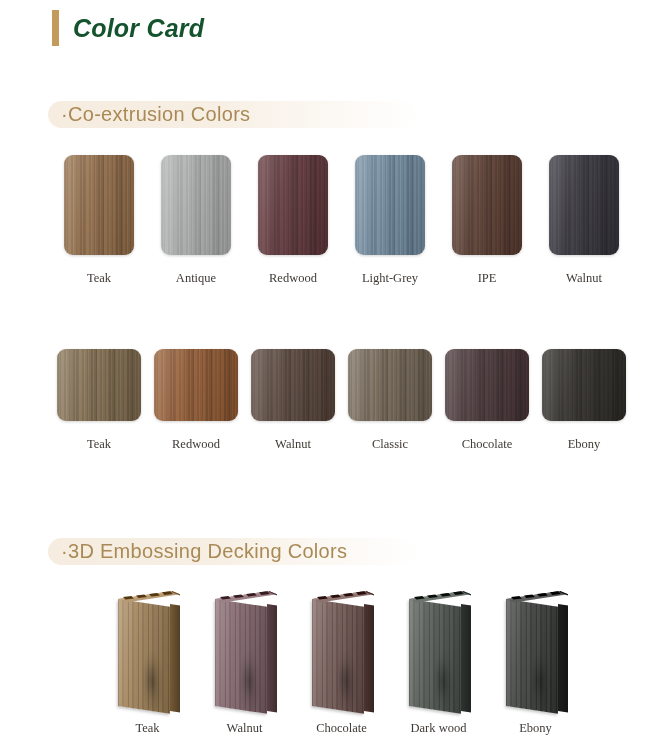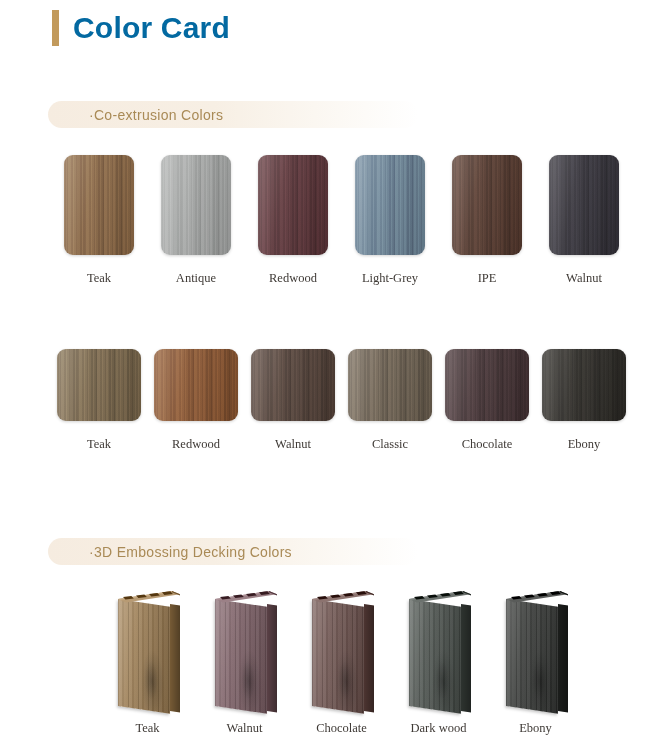--- a/index.html
+++ b/index.html
@@ -21,46 +21,46 @@
     height: 48px;
   }
   .title-bar {
     width: 7px;
     height: 36px;
     background: #c29a5c;
     margin-right: 14px;
     flex: none;
   }
   .page-title {
-    font-size: 30px;
+    font-size: 25px;
     font-weight: bold;
-    color: #0369a1;
+    color: #14532d;
     letter-spacing: 0.2px;
     font-family: "Liberation Sans", sans-serif;
+    font-style: italic;
   }
 
   
   .section { position: absolute; left: 0; width: 665px; }
   .sec-head {
     margin-left: 48px;
     width: 370px;
     height: 27px;
     border-radius: 14px;
     background: linear-gradient(to right, #f6ece0 0%, #f7efe4 45%, #fbf7f1 72%, #ffffff 100%);
     display: flex;
     align-items: center;
     padding-left: 13px;
   }
   .sec-head-text {
-    font-size: 14px;
+    font-size: 20px;
     color: #a98a56;
     letter-spacing: 0.3px;
     white-space: nowrap;
     font-family: "Liberation Sans", sans-serif;
-    margin-left: 28px;
   }
 
   
   .swatch-row {
     display: flex;
     justify-content: center;
     padding-left: 48px;
     padding-right: 30px;
   }
   .swatch-cell {

